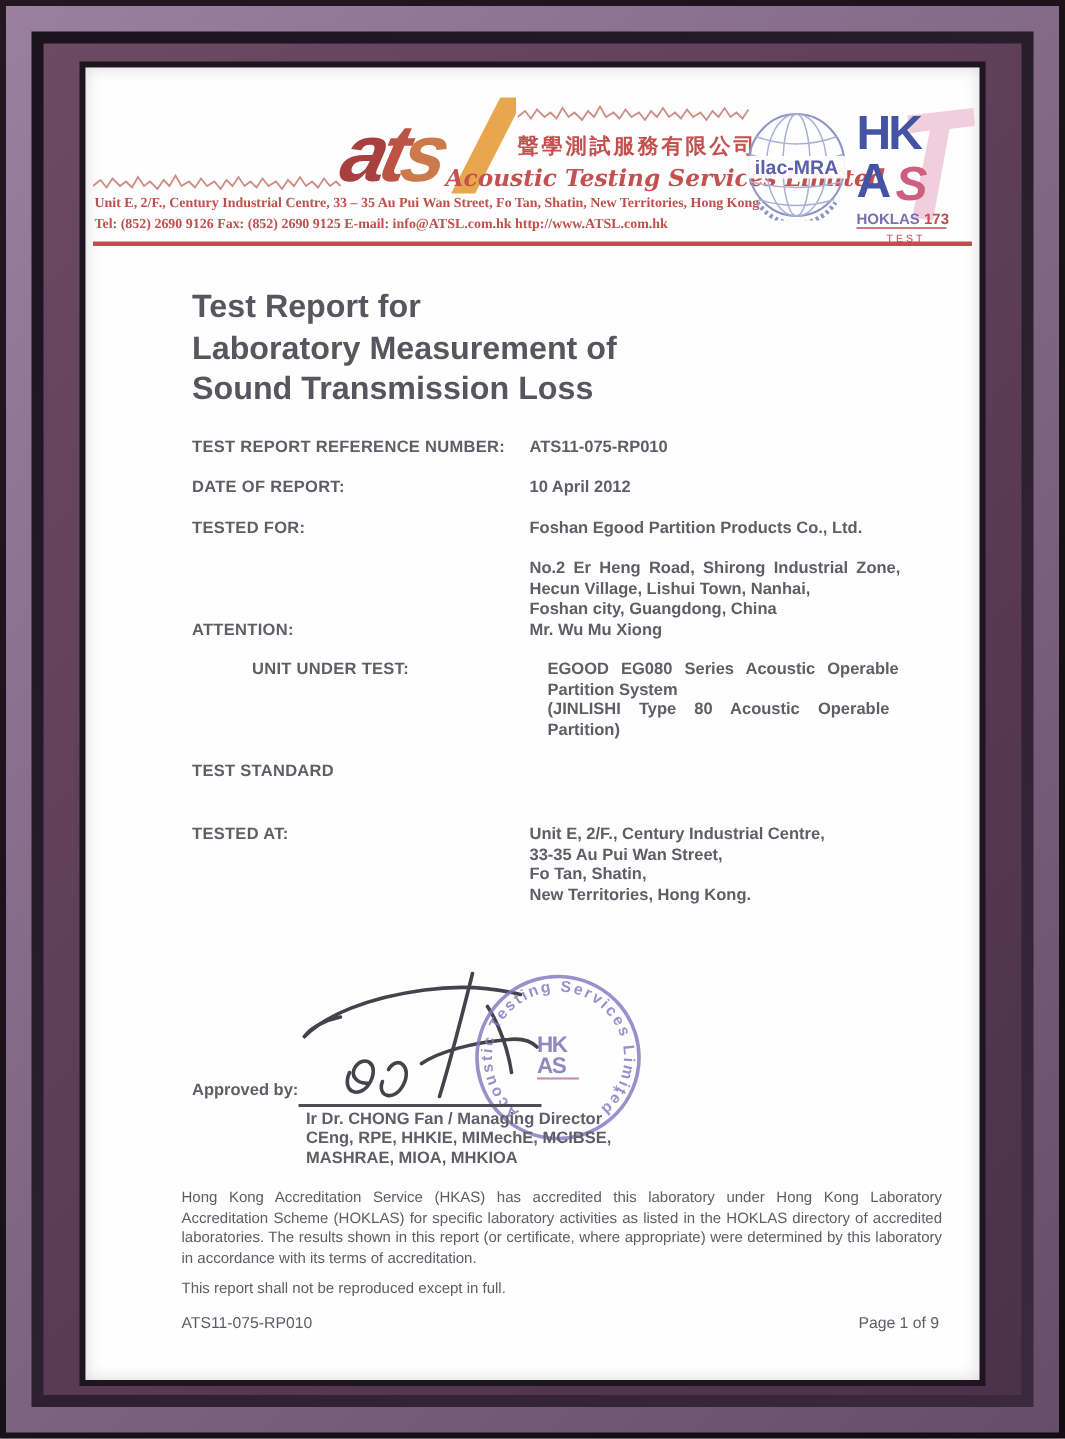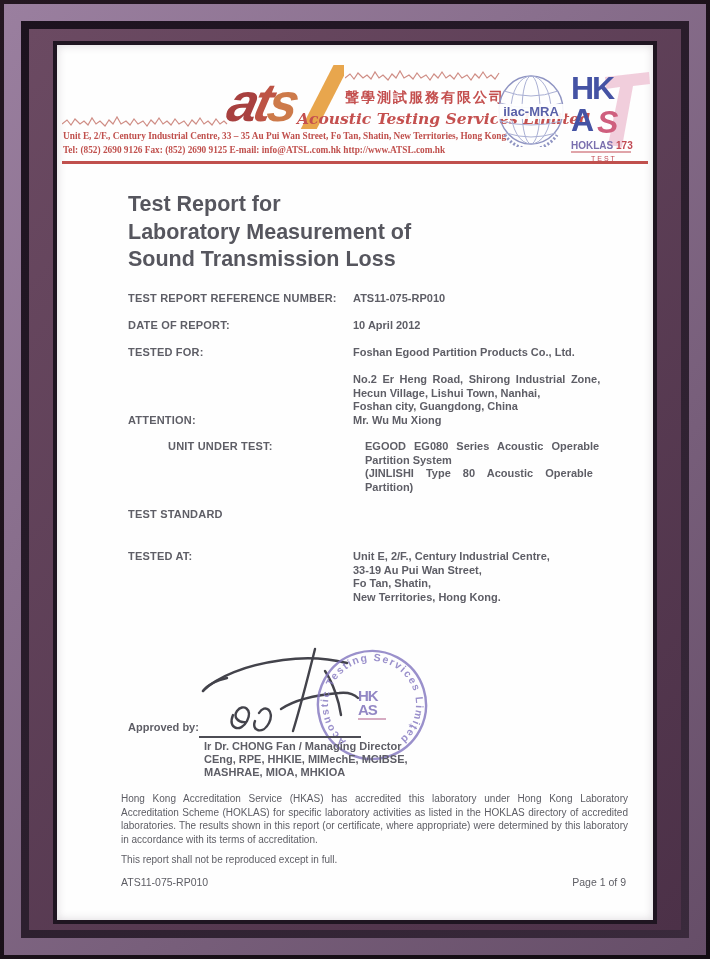--- a/index.html
+++ b/index.html
@@ -131,21 +131,21 @@
     <div>Partition System</div>
     <div class="ws3">(JINLISHI Type 80 Acoustic Operable</div>
     <div>Partition)</div>
   </div>
 
   <div class="abs lbl" style="left:71px;top:463px;">TEST STANDARD</div>
 
   <div class="abs lbl" style="left:71px;top:505px;">TESTED AT:</div>
   <div class="abs val" style="left:296px;top:505px;">
     <div>Unit E, 2/F., Century Industrial Centre,</div>
-    <div>33-19 Au Pui Wan Street,</div>
+    <div>33-35 Au Pui Wan Street,</div>
     <div>Fo Tan, Shatin,</div>
     <div>New Territories, Hong Kong.</div>
   </div>
 
   <svg class="abs" style="left:140px;top:598px;" width="170" height="95">
     <g fill="none" stroke="#43434b" stroke-width="2.4" stroke-linecap="round">
       <path d="M6,48 C20,34 48,22 86,17 C108,14 130,15 150,20"></path>
       <path d="M6,48 C10,42 20,37 30,35"></path>
       <path d="M36,72 C30,86 44,90 50,78 C56,66 46,60 40,68 C36,74 41,80 49,79"></path>
       <path d="M58,78 C54,88 66,92 72,80 C78,68 68,60 62,70"></path>

